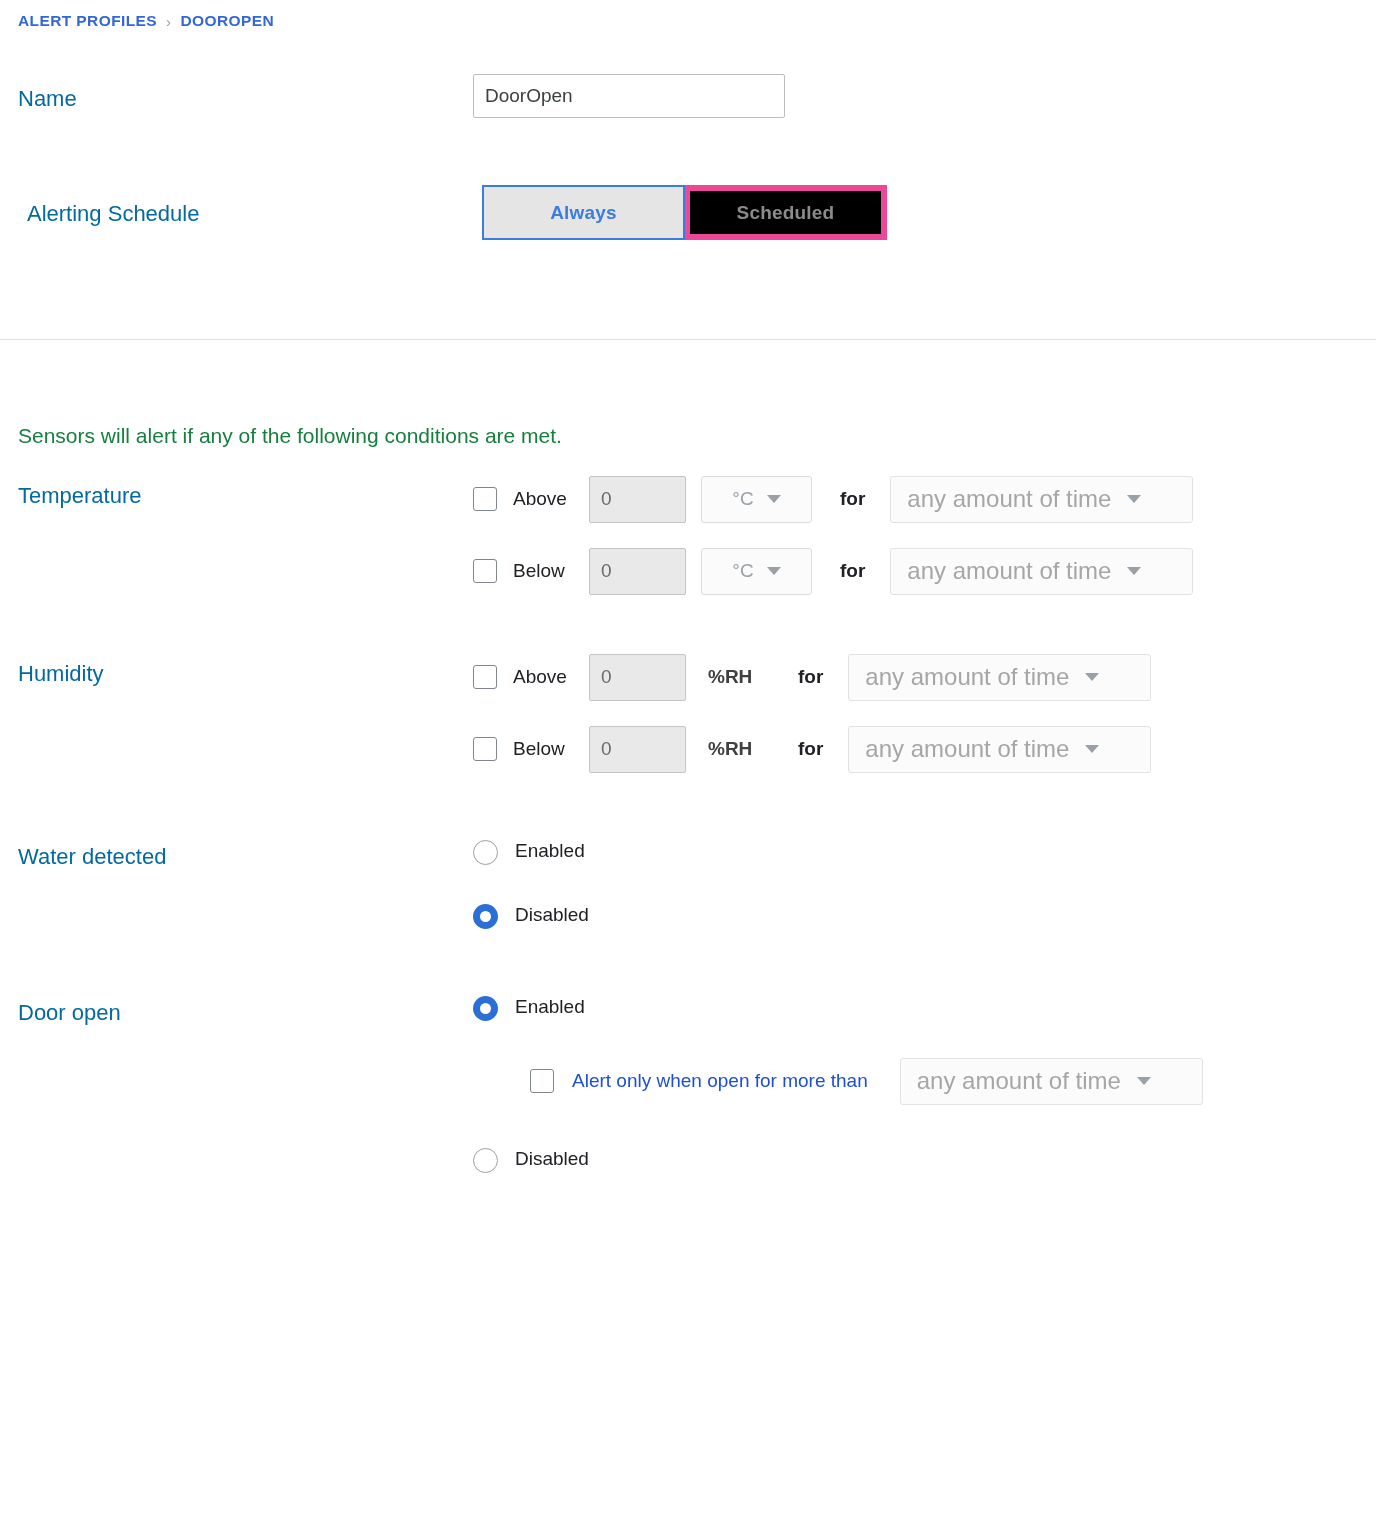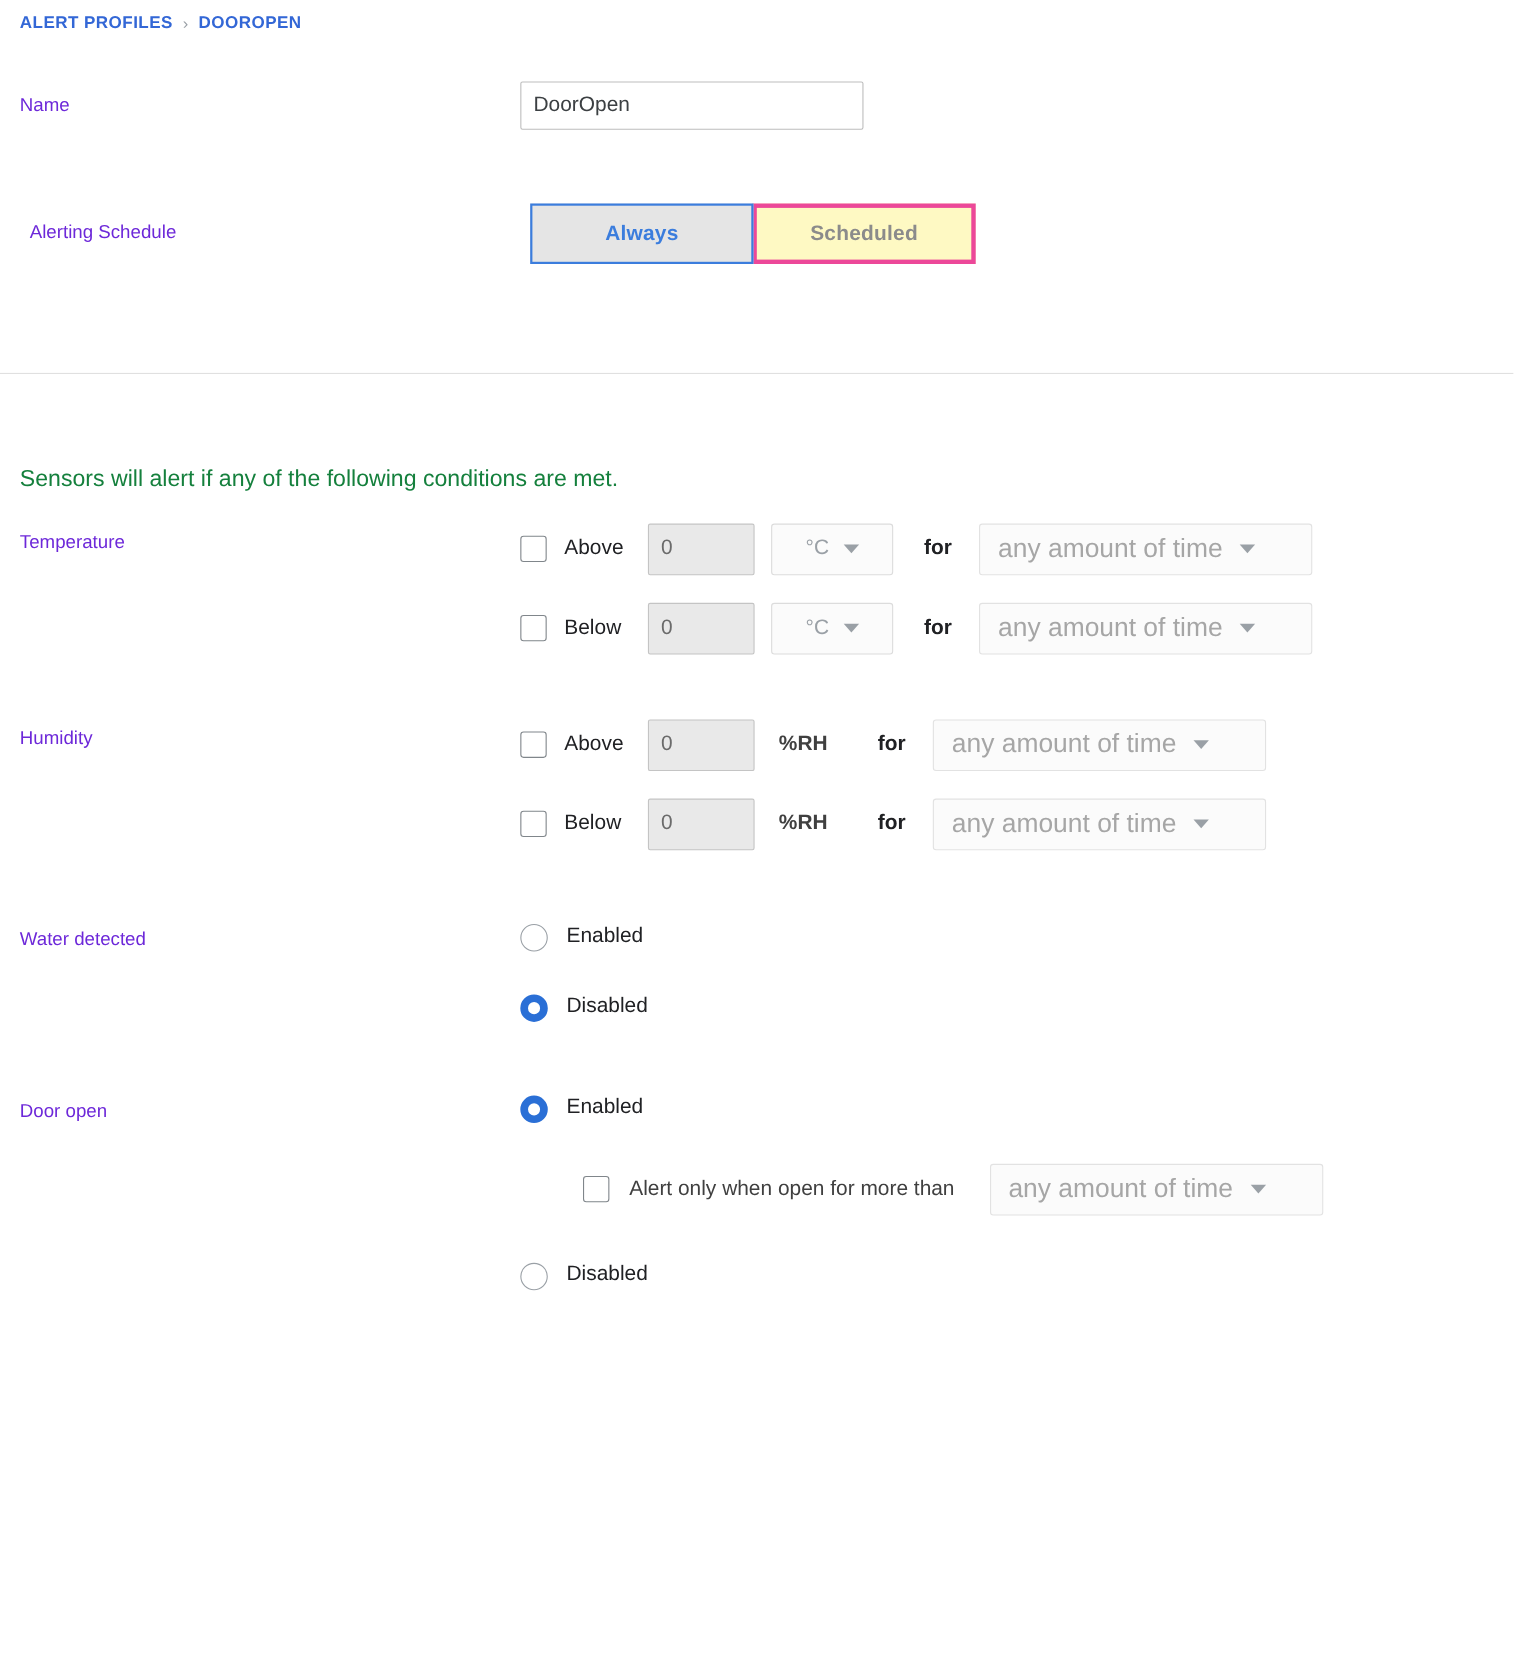--- a/index.html
+++ b/index.html
@@ -47,22 +47,22 @@
 
   
   .form-row {
     display: flex;
     align-items: flex-start;
     padding-left: 18px;
   }
   .row-label {
     width: 455px;
     flex: 0 0 455px;
-    font-size: 17px;
-    color: #6d28d9;
+    font-size: 22px;
+    color: #0369a1;
   }
   .row-fields { flex: 1; }
 
   
   .section-top { padding-top: 30px; }
   .name-row { margin-top: 12px; }
   .name-row .row-label { padding-top: 12px; }
   .text-input {
     width: 312px;
     height: 44px;
@@ -83,22 +83,22 @@
     display: inline-flex;
     height: 55px;
   }
   .seg-btn {
     font-family: "Liberation Sans", sans-serif;
     font-size: 19px;
     font-weight: bold;
     height: 55px;
     padding: 0 32px;
     min-width: 203px;
-    border: 4px solid #ec4899;
-    background: #fef9c3;
+    border: 6px solid #ec4899;
+    background: #000000;
     color: #8b8b8b;
     cursor: pointer;
     letter-spacing: 0.2px;
   }
   .seg-btn + .seg-btn { margin-left: -1px; }
   .seg-btn.active {
     background: #e5e5e5;
     border: 2px solid #3b7ddd;
     color: #3b7ddd;
     position: relative;
@@ -262,21 +262,21 @@
   
   .door-sub {
     display: flex;
     align-items: center;
     margin-top: 28px;
     margin-left: 57px;
     height: 50px;
   }
   .door-sub-text {
     font-size: 19px;
-    color: #404040;
+    color: #1d4ed8;
     margin-left: 18px;
     margin-right: 32px;
   }
 </style>
 </head>
 <body>
 
 <div class="page-head">
   <div class="breadcrumb">
     <span class="crumb">ALERT PROFILES</span>

